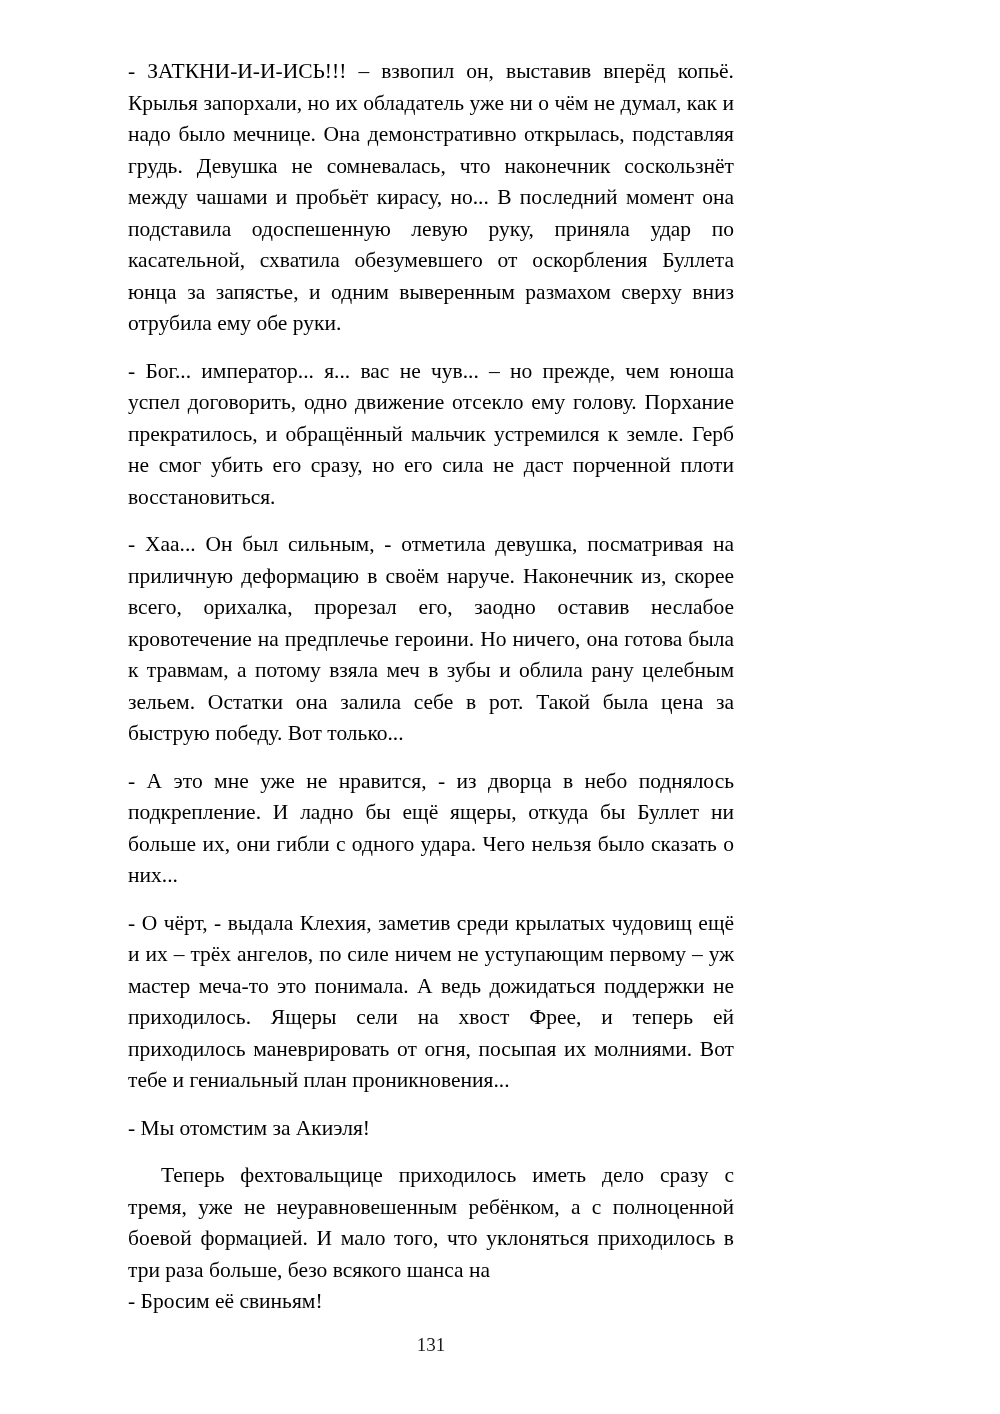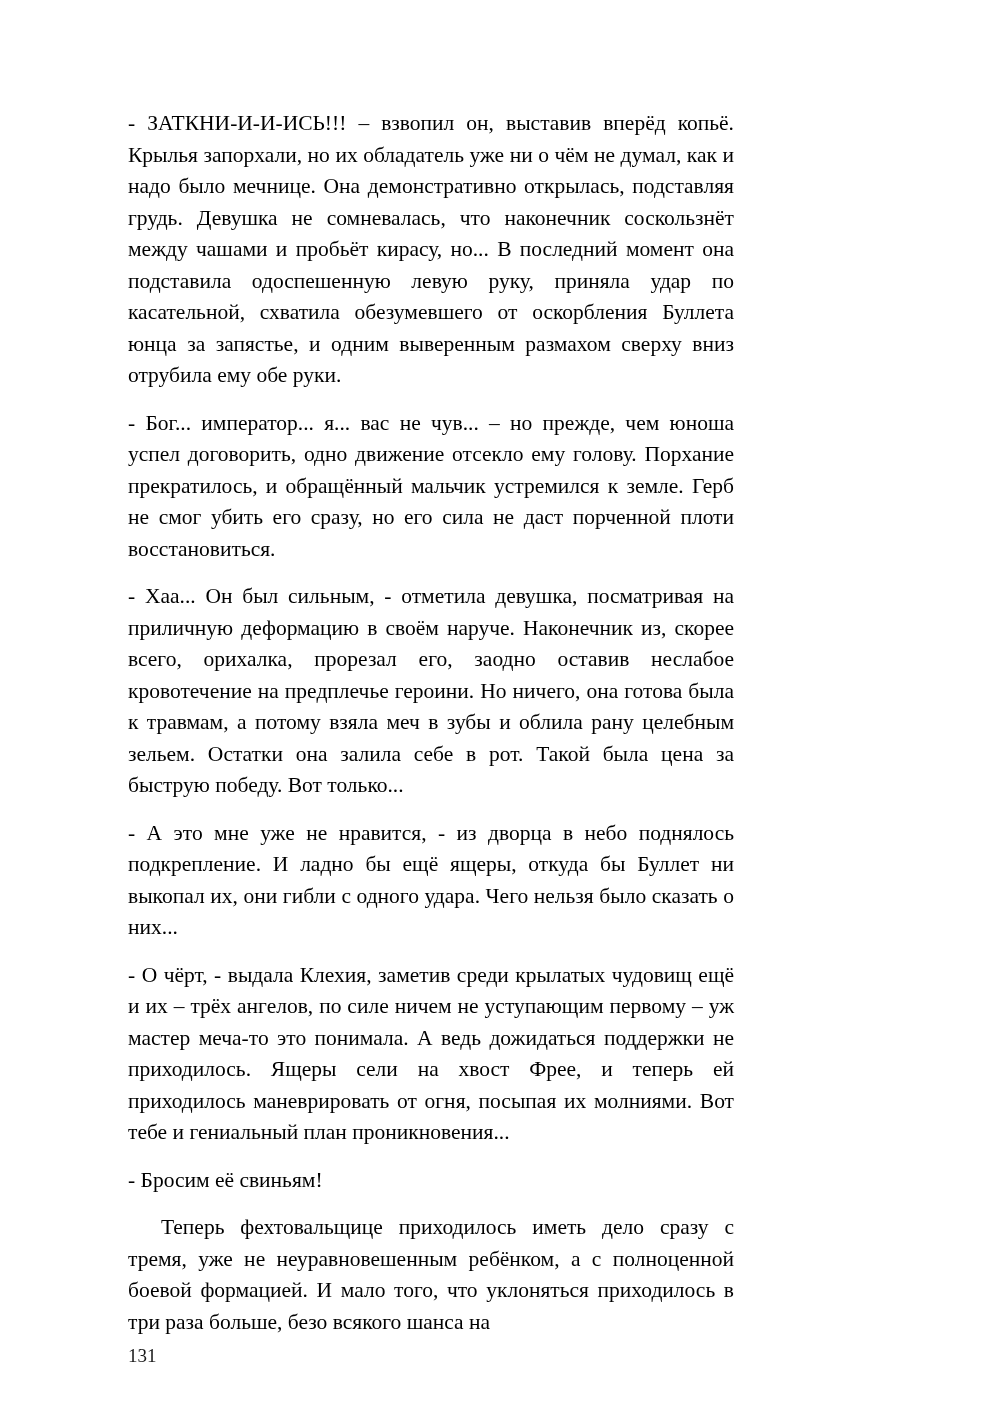--- a/index.html
+++ b/index.html
@@ -6,53 +6,54 @@
       margin: 0;
       padding: 0;
       background: #ffffff;
     }
     .page {
       position: relative;
       width: 804px;
       height: 1414px;
       background: #ffffff;
       box-sizing: border-box;
-      padding: 108px 70px 0 128px;
+      padding: 56px 70px 0 128px;
       overflow: hidden;
       color: #000000;
       font-family: "Liberation Serif", "DejaVu Serif", serif;
     }
     .para {
       margin: 0 0 16px 0;
       font-size: 21.5px;
       line-height: 31.5px;
       text-align: justify;
       text-align-last: left;
       color: #000000;
     }
     .para.indent {
       text-indent: 33px;
     }
     .para.last {
       margin-bottom: 0;
     }
     .page-number {
       margin-top: 7px;
-      text-align: left;
+      text-align: center;
       font-size: 19px;
       line-height: 22px;
       color: #1a1a1a;
       font-family: "Liberation Serif", "DejaVu Serif", serif;
     }
   </style>
 </head>
 <body>
 
 <div class="page">
   <p class="para">- ЗАТКНИ-И-И-ИСЬ!!! – взвопил он, выставив вперёд копьё. Крылья запорхали, но их обладатель уже ни о чём не думал, как и надо было мечнице. Она демонстративно открылась, подставляя грудь. Девушка не сомневалась, что наконечник соскользнёт между чашами и пробьёт кирасу, но... В последний момент она подставила одоспешенную левую руку, приняла удар по касательной, схватила обезумевшего от оскорбления Буллета юнца за запястье, и одним выверенным размахом сверху вниз отрубила ему обе руки.</p>
   <p class="para">- Бог... император... я... вас не чув... – но прежде, чем юноша успел договорить, одно движение отсекло ему голову. Порхание прекратилось, и обращённый мальчик устремился к земле. Герб не смог убить его сразу, но его сила не даст порченной плоти восстановиться.</p>
   <p class="para">- Хаа... Он был сильным, - отметила девушка, посматривая на приличную деформацию в своём наруче. Наконечник из, скорее всего, орихалка, прорезал его, заодно оставив неслабое кровотечение на предплечье героини. Но ничего, она готова была к травмам, а потому взяла меч в зубы и облила рану целебным зельем. Остатки она залила себе в рот. Такой была цена за быструю победу. Вот только...</p>
-  <p class="para">- А это мне уже не нравится, - из дворца в небо поднялось подкрепление. И ладно бы ещё ящеры, откуда бы Буллет ни выкопал их, они гибли с одного удара. Чего нельзя было сказать о них...</p>
+  <p class="para">- А это мне уже не нравится, - из дворца в небо поднялось подкрепление. И ладно бы ещё ящеры, откуда бы Буллет ни больше их, они гибли с одного удара. Чего нельзя было сказать о них...</p>
   <p class="para">- О чёрт, - выдала Клехия, заметив среди крылатых чудовищ ещё и их – трёх ангелов, по силе ничем не уступающим первому – уж мастер меча-то это понимала. А ведь дожидаться поддержки не приходилось. Ящеры сели на хвост Фрее, и теперь ей приходилось маневрировать от огня, посыпая их молниями. Вот тебе и гениальный план проникновения...</p>
+  <p class="para">- Мы отомстим за Акиэля!</p>
+  <p class="para indent last">Теперь фехтовальщице приходилось иметь дело сразу с тремя, уже не неуравновешенным ребёнком, а с полноценной боевой формацией. И мало того, что уклоняться приходилось в три раза больше, безо всякого шанса на</p>
   <p class="para">- Бросим её свиньям!</p>
-  <p class="para indent last">Теперь фехтовальщице приходилось иметь дело сразу с тремя, уже не неуравновешенным ребёнком, а с полноценной боевой формацией. И мало того, что уклоняться приходилось в три раза больше, безо всякого шанса на</p>
   <div class="page-number">131</div>
 </div>
 
 </body></html>

